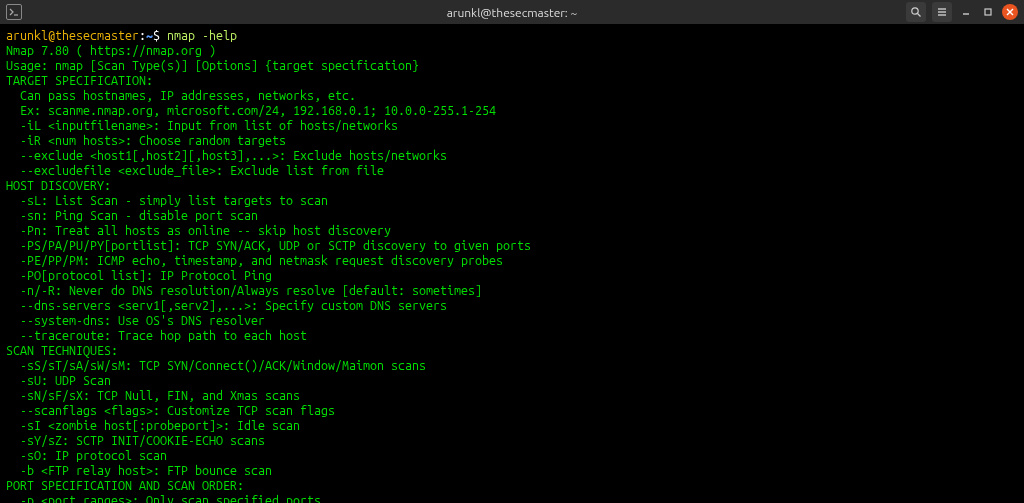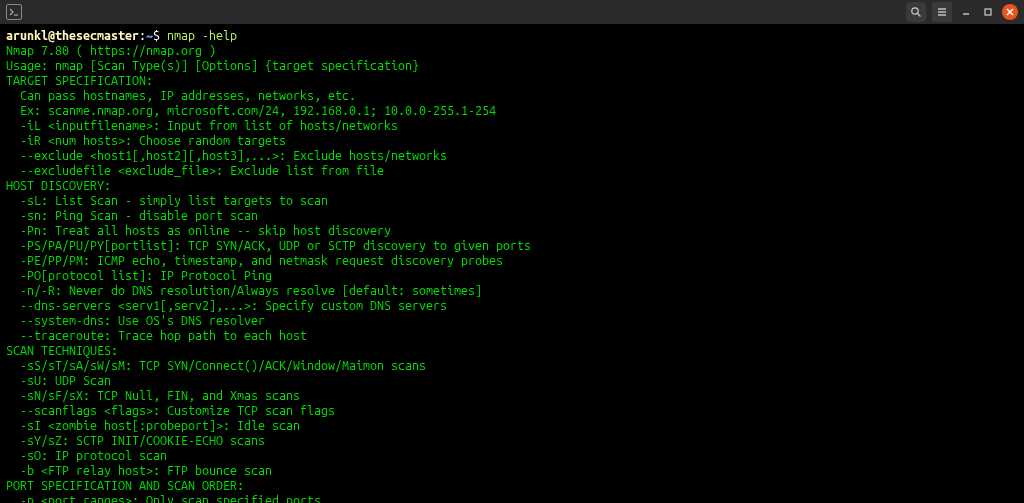--- a/index.html
+++ b/index.html
@@ -72,39 +72,40 @@
   }
   .terminal {
     background: #000;
     padding: 4px 6px;
     line-height: 15px;
     color: #00ff00;
     white-space: pre;
     height: calc(503px - 24px);
     overflow: hidden;
   }
-  .prompt-user { color: #fef9c3; font-weight: bold; }
+  .prompt-user { color: #eab308; font-weight: normal; }
   .prompt-sep  { color: #ffffff; }
   .prompt-path { color: #5c9dff; font-weight: bold; }
   .cmd         { color: #bef264; }
   .out         { color: #00e000; }
   svg { display: block; }
 </style>
 </head>
 <body>
 
 <div class="titlebar">
   <div class="titlebar-left">
     <div class="terminal-icon">
       <svg width="10" height="10" viewBox="0 0 10 10">
           <path d="M1 2 L4 5 L1 8" stroke="#aaa" stroke-width="1.2" fill="none"></path>
           <line x1="5" y1="8" x2="9" y2="8" stroke="#aaa" stroke-width="1.2"></line>
         </svg>
     </div>
   </div>
+  <div class="titlebar-center">arunkl@thesecmaster: ~</div>
   <div class="titlebar-right">
     <div class="tb-btn">
       <svg width="12" height="12" viewBox="0 0 12 12">
           <circle cx="5" cy="5" r="3.2" stroke="#ccc" stroke-width="1.2" fill="none"></circle>
           <line x1="7.5" y1="7.5" x2="10.5" y2="10.5" stroke="#ccc" stroke-width="1.2"></line>
         </svg>
     </div>
     <div class="tb-btn">
       <svg width="12" height="12" viewBox="0 0 12 12">
           <line x1="2" y1="3" x2="10" y2="3" stroke="#ccc" stroke-width="1.4"></line>

